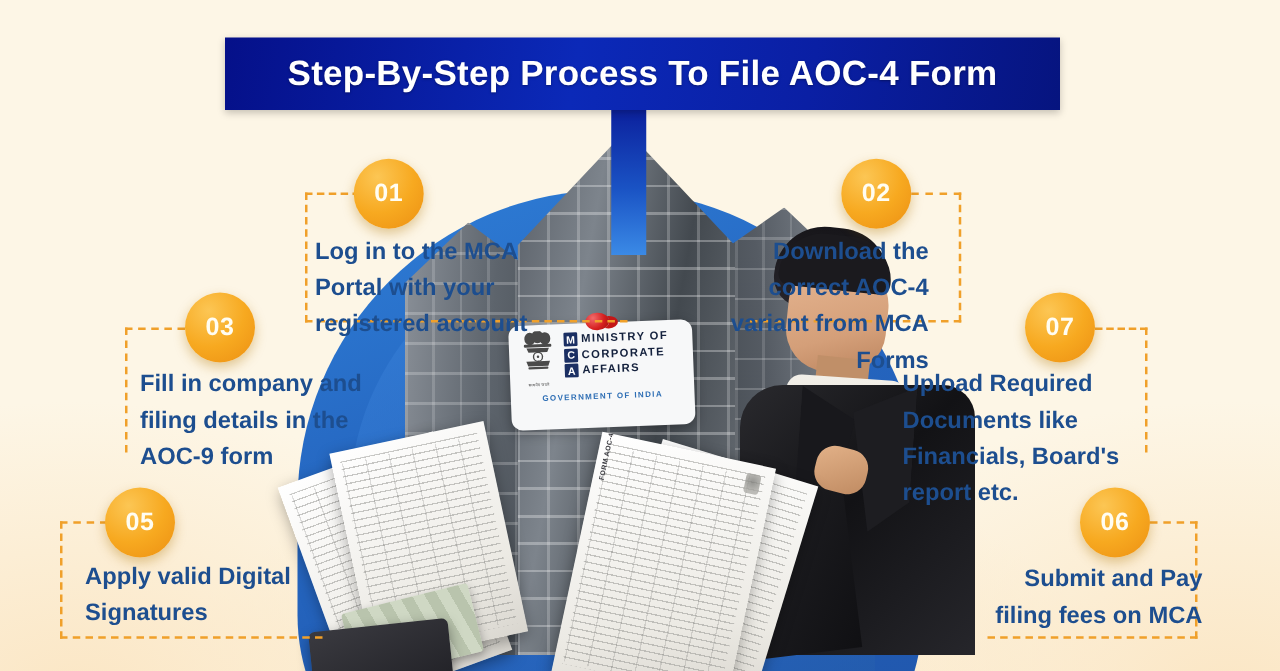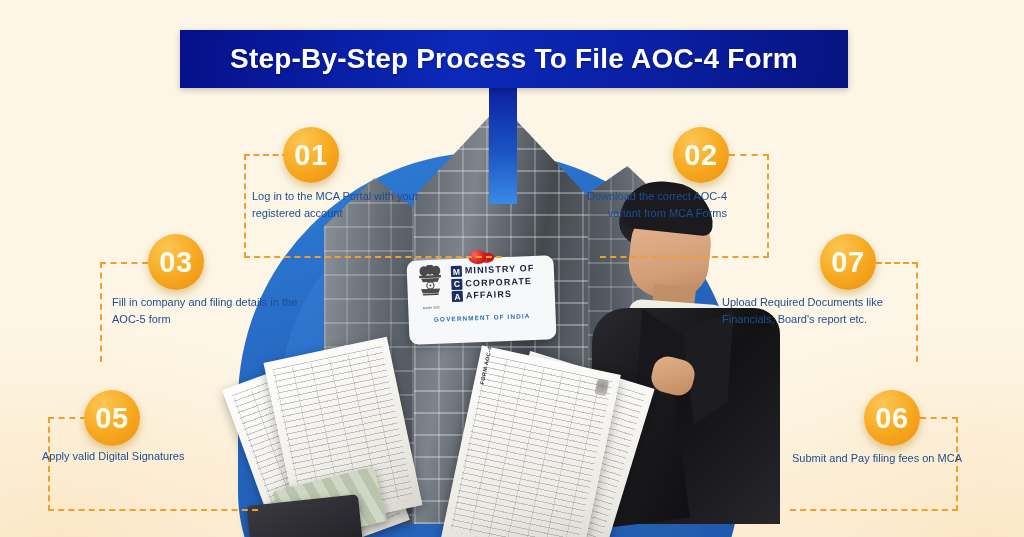--- a/index.html
+++ b/index.html
@@ -271,29 +271,29 @@
     white-space: nowrap;
   }
   .badge {
     position: absolute;
     width: 56px; height: 56px;
     border-radius: 50%;
     background: radial-gradient(circle at 34% 26%, #fcc654 0%, #f7a920 52%, #ec8f12 100%);
     box-shadow: 0 4px 9px rgba(180,120,10,.38);
     display: flex; align-items: center; justify-content: center;
     color: #fffdf2;
-    font-size: 29px;
+    font-size: 20px;
     font-weight: bold;
     letter-spacing: .5px;
     z-index: 4;
   }
   .step-text {
     position: absolute;
-    font-size: 11px;
-    font-weight: normal;
+    font-size: 19px;
+    font-weight: bold;
     line-height: 1.52;
     color: #1d4e8f;
     z-index: 3;
   }
   .dash {
     position: absolute;
     border-style: dashed;
     border-color: #f0a02a;
     border-width: 0;
     z-index: 1;
@@ -301,40 +301,40 @@
 
   
   .s1-badge { left: 283px; top: 127px; }
   .s1-text  { left: 252px; top: 188px; width: 186px; text-align: left; }
   .s1-dash-top { left: 244px; top: 154px; width: 44px; border-top-width: 2px; }
   .s1-dash-left { left: 244px; top: 154px; height: 104px; border-left-width: 2px; }
   .s1-dash-bot { left: 244px; top: 256px; width: 258px; border-top-width: 2px; }
 
   
   .s2-badge { left: 673px; top: 127px; }
-  .s2-text  { left: 559px; top: 188px; width: 168px; text-align: right; }
+  .s2-text  { left: 575px; top: 188px; width: 168px; text-align: right; }
   .s2-dash-top { left: 729px; top: 154px; width: 40px; border-top-width: 2px; }
   .s2-dash-right { left: 767px; top: 154px; height: 104px; border-left-width: 2px; }
   .s2-dash-bot { left: 600px; top: 256px; width: 169px; border-top-width: 2px; }
 
   
   .s3-badge { left: 148px; top: 234px; }
   .s3-text  { left: 112px; top: 294px; width: 188px; text-align: left; }
   .s3-dash-top { left: 100px; top: 262px; width: 48px; border-top-width: 2px; }
   .s3-dash-left { left: 100px; top: 262px; height: 100px; border-left-width: 2px; }
 
   
   .s4-badge { left: 820px; top: 234px; }
   .s4-text  { left: 722px; top: 294px; width: 184px; text-align: left; }
   .s4-dash-top { left: 876px; top: 262px; width: 42px; border-top-width: 2px; }
   .s4-dash-right { left: 916px; top: 262px; height: 100px; border-left-width: 2px; }
 
   
   .s5-badge { left: 84px; top: 390px; }
-  .s5-text  { left: 42px; top: 448px; width: 176px; text-align: left; }
+  .s5-text  { left: 68px; top: 448px; width: 176px; text-align: left; }
   .s5-dash-top { left: 48px; top: 417px; width: 38px; border-top-width: 2px; }
   .s5-dash-left { left: 48px; top: 417px; height: 94px; border-left-width: 2px; }
   .s5-dash-bot { left: 48px; top: 509px; width: 210px; border-top-width: 2px; }
 
   
   .s6-badge { left: 864px; top: 390px; }
   .s6-text  { left: 790px; top: 450px; width: 172px; text-align: right; }
   .s6-dash-top { left: 920px; top: 417px; width: 38px; border-top-width: 2px; }
   .s6-dash-right { left: 956px; top: 417px; height: 94px; border-left-width: 2px; }
   .s6-dash-bot { left: 790px; top: 509px; width: 168px; border-top-width: 2px; }
@@ -438,21 +438,21 @@
 
   <div class="dash s2-dash-top"></div>
   <div class="dash s2-dash-right"></div>
   <div class="dash s2-dash-bot"></div>
   <div class="badge s2-badge">02</div>
   <div class="step-text s2-text">Download the correct AOC-4 variant from MCA Forms</div>
 
   <div class="dash s3-dash-top"></div>
   <div class="dash s3-dash-left"></div>
   <div class="badge s3-badge">03</div>
-  <div class="step-text s3-text">Fill in company and filing details in the AOC-5 form</div>
+  <div class="step-text s3-text">Fill in company and filing details in the AOC-9 form</div>
 
   <div class="dash s4-dash-top"></div>
   <div class="dash s4-dash-right"></div>
   <div class="badge s4-badge">07</div>
   <div class="step-text s4-text">Upload Required Documents like Financials, Board's report etc.</div>
 
   <div class="dash s5-dash-top"></div>
   <div class="dash s5-dash-left"></div>
   <div class="dash s5-dash-bot"></div>
   <div class="badge s5-badge">05</div>

